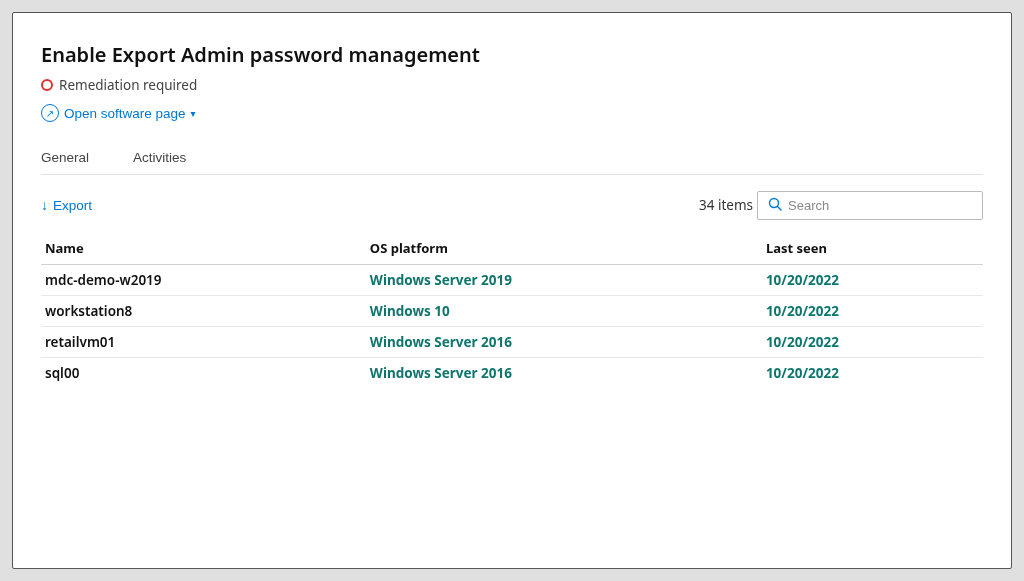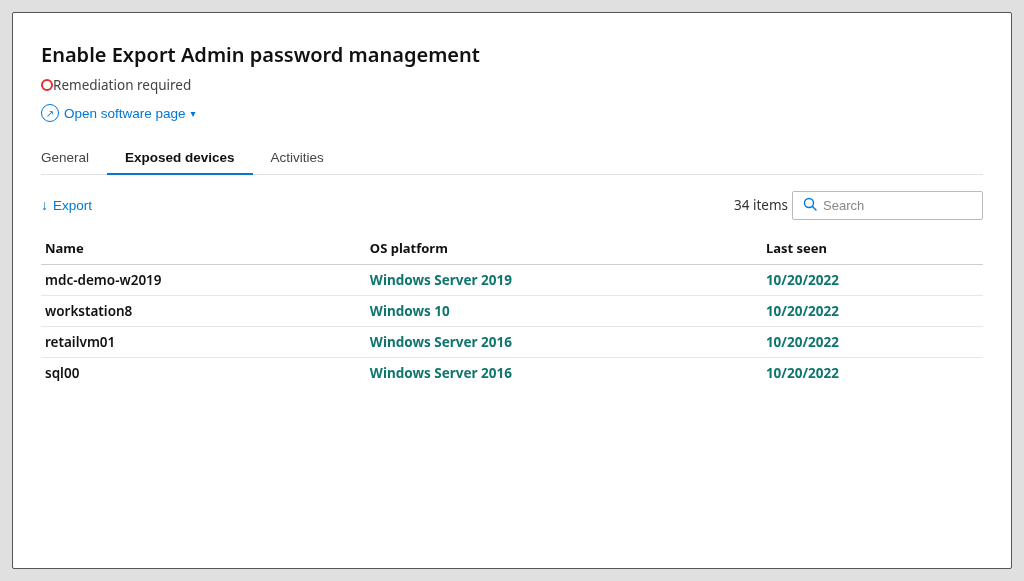--- a/index.html
+++ b/index.html
@@ -22,20 +22,21 @@
     }
     .page-title {
       font-size: 20px;
       font-weight: 600;
       color: #111;
       margin-bottom: 8px;
     }
     .remediation-status {
       display: flex;
       align-items: center;
+      gap: 6px;
       color: #444;
       font-size: 13.5px;
       margin-bottom: 10px;
     }
     .remediation-dot {
       width: 12px;
       height: 12px;
       border-radius: 50%;
       border: 2px solid #e03030;
       background: transparent;
@@ -83,21 +84,21 @@
     .chevron-down {
       font-size: 10px;
       color: #0078d4;
     }
     .report-icon {
       font-size: 15px;
       color: #0078d4;
     }
     .tabs {
       display: flex;
-      gap: 0;
+      gap: 8px;
       border-bottom: 1.5px solid #e0e0e0;
       margin-bottom: 16px;
     }
     .tab {
       padding: 8px 18px;
       font-size: 13.5px;
       color: #444;
       cursor: pointer;
       border: none;
       background: transparent;
@@ -142,21 +143,21 @@
       color: #333;
       white-space: nowrap;
     }
     .search-box {
       display: flex;
       align-items: center;
       border: 1px solid #bbb;
       border-radius: 2px;
       padding: 4px 10px;
       gap: 6px;
-      width: 191px;
+      width: 226px;
       background: #fff;
     }
     .search-icon {
       color: #0078d4;
       font-size: 14px;
     }
     .search-input {
       border: none;
       outline: none;
       font-size: 13px;
@@ -218,21 +219,20 @@
     <button class="toolbar-btn">
       <span class="icon-circle">↗</span>
       <span>Open software page</span>
       <span class="chevron-down">▾</span>
     </button>
   </div>
 
   
   <div class="tabs">
     <button class="tab">General</button>
-    <button class="tab active">Exposed devices</button>
     <button class="tab">Activities</button>
   </div>
 
   
   <div class="list-controls">
     <button class="export-btn">
       <span class="export-arrow">↓</span>
       <span>Export</span>
     </button>
     <div class="right-controls">

